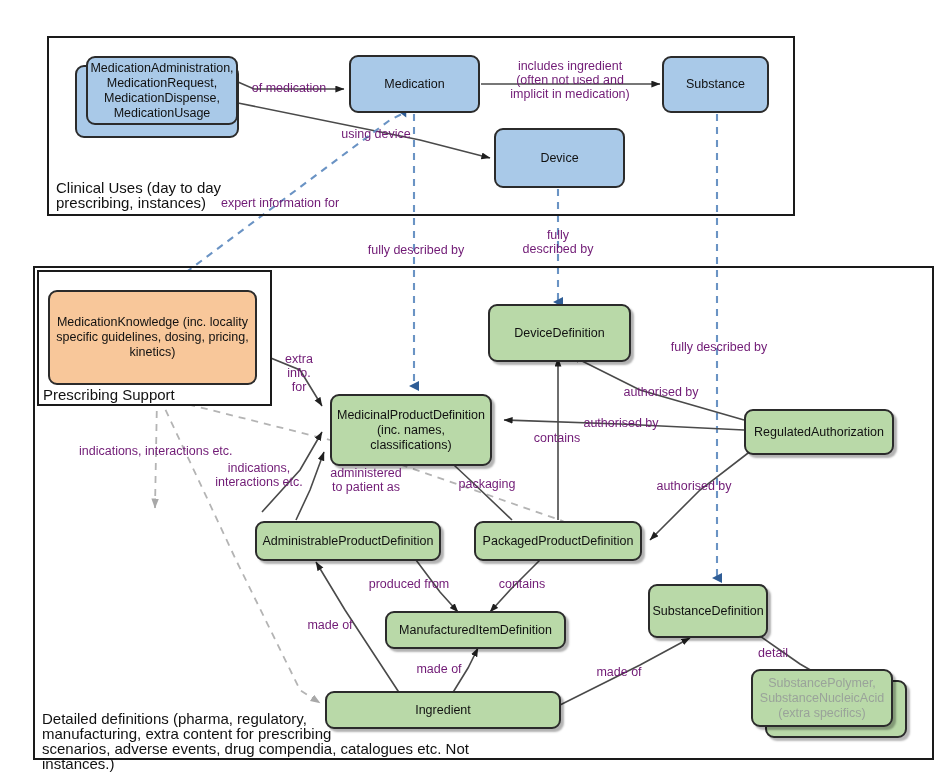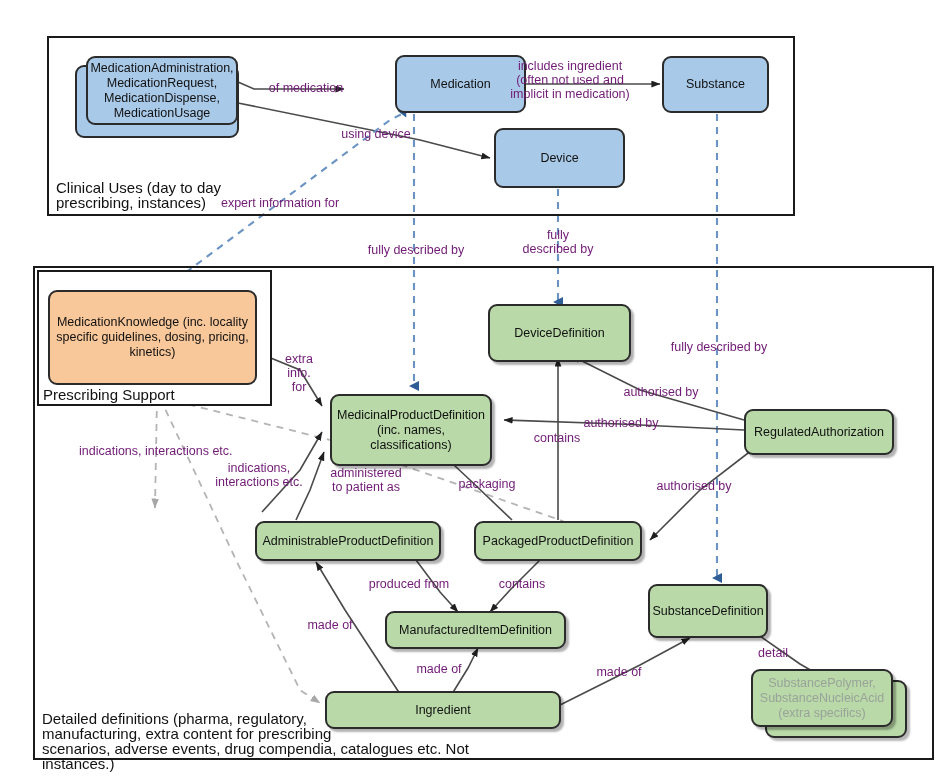--- a/index.html
+++ b/index.html
@@ -163,21 +163,21 @@
   <div class="panel-caption" style="left:43px; top:387px; width:180px;">Prescribing Support</div>
 
   <div class="stack-back blue" style="left:75px; top:65px; width:164px; height:73px;"></div>
   <div class="node blue" style="left:86px; top:56px; width:152px; height:69px;">
     <span>MedicationAdministration,
 MedicationRequest,
 MedicationDispense,
 MedicationUsage</span>
   </div>
 
-  <div class="node blue" style="left:349px; top:55px; width:131px; height:58px;margin-left:46px;">
+  <div class="node blue" style="left:349px; top:55px; width:131px; height:58px;">
     <span>Medication</span>
   </div>
 
   <div class="node blue" style="left:662px; top:56px; width:107px; height:57px;">
     <span>Substance</span>
   </div>
 
   <div class="node blue" style="left:494px; top:128px; width:131px; height:60px;">
     <span>Device</span>
   </div>
@@ -222,21 +222,21 @@
     <span>Ingredient</span>
   </div>
 
   <div class="stack-back green" style="left:765px; top:680px; width:142px; height:58px; box-shadow:3px 3px 2px rgba(0,0,0,0.28);"></div>
   <div class="node green shadowed" style="left:751px; top:669px; width:142px; height:58px;">
     <span class="muted">SubstancePolymer,
 SubstanceNucleicAcid
 (extra specifics)</span>
   </div>
 
-  <div class="edge-label" style="left:263px; top:81px; width:86px;">of medication</div>
+  <div class="edge-label" style="left:246px; top:81px; width:86px;">of medication</div>
 
   <div class="edge-label" style="left:505px; top:59px; width:130px;">includes ingredient
 (often not used and
 implicit in medication)</div>
 
   <div class="edge-label" style="left:330px; top:127px; width:92px;">using device</div>
 
   <div class="edge-label" style="left:210px; top:196px; width:140px;">expert information for</div>
 
   <div class="edge-label" style="left:360px; top:243px; width:112px;">fully described by</div>

